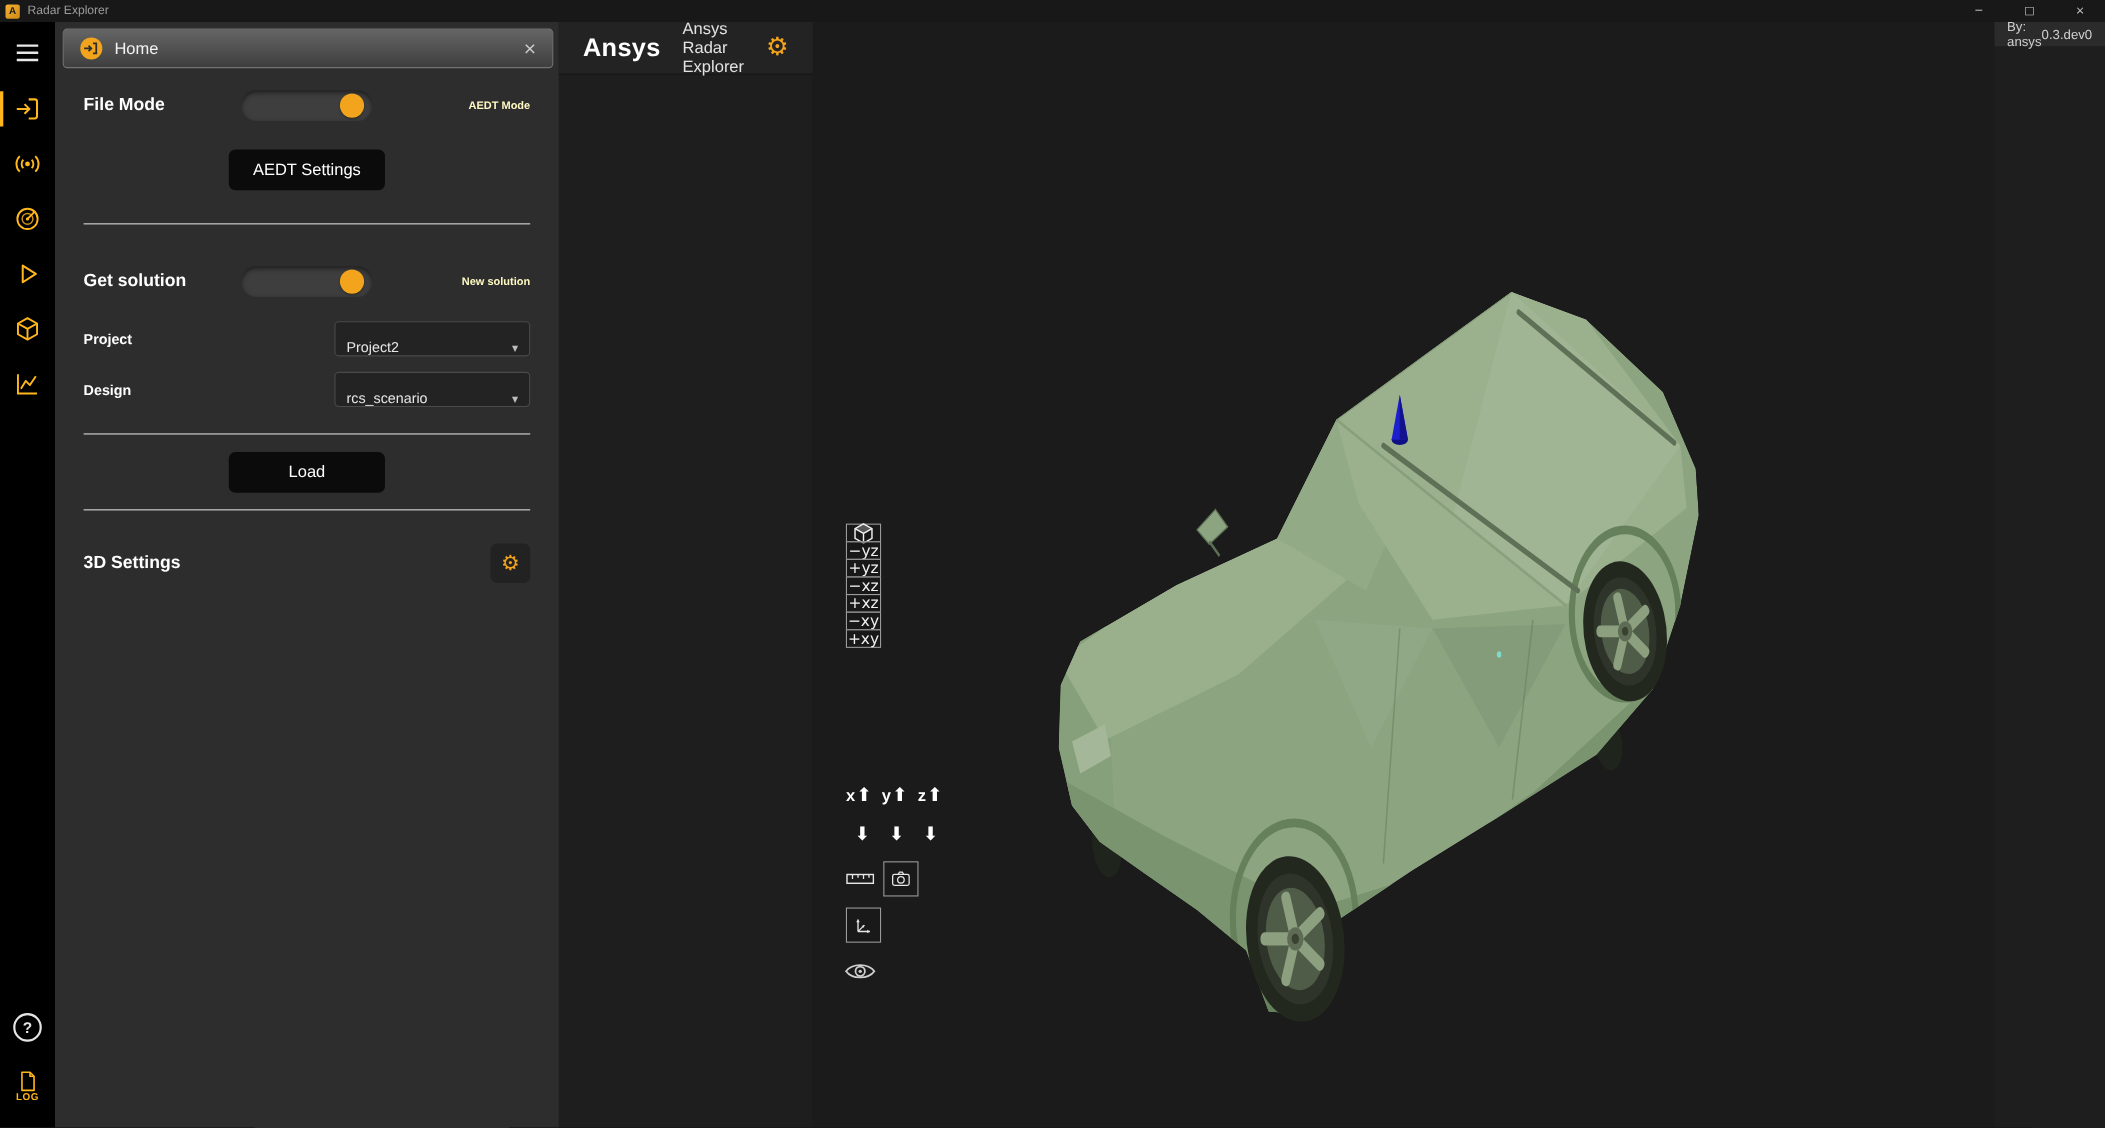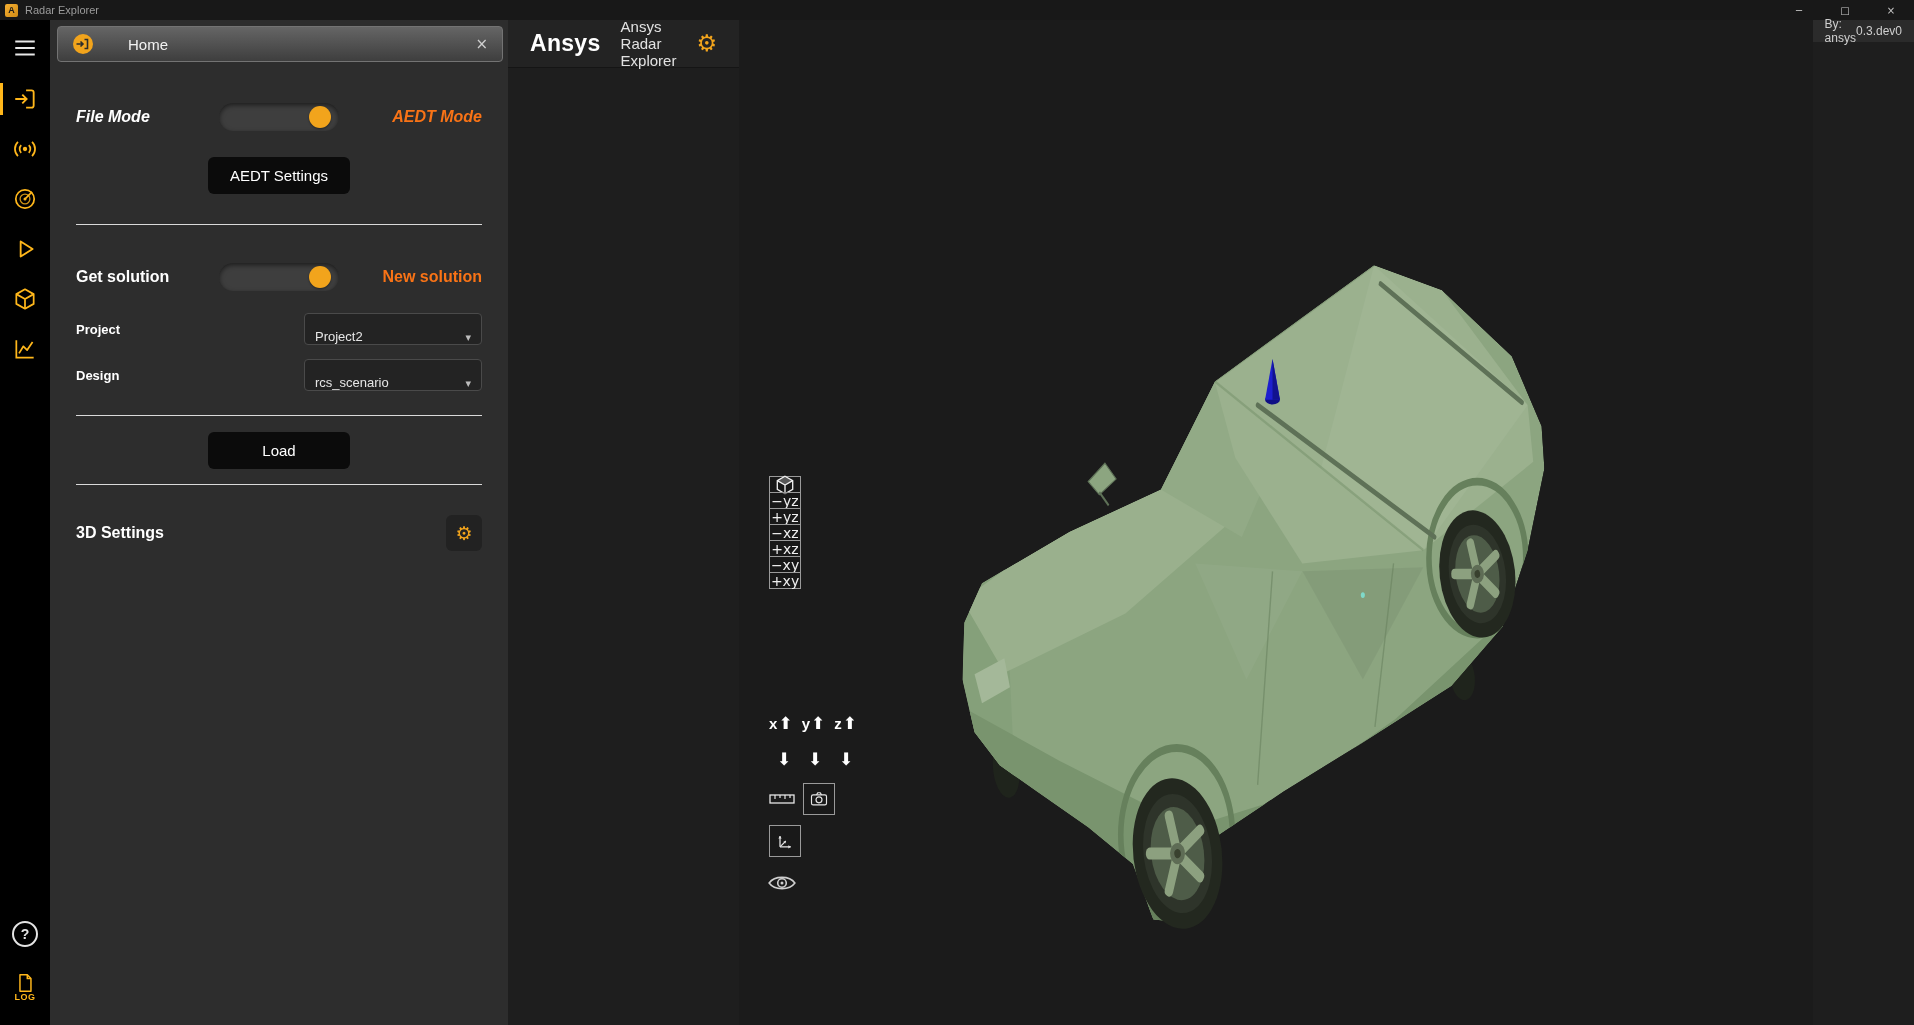--- a/index.html
+++ b/index.html
@@ -31,45 +31,45 @@
     align-items:center;justify-content:center;font-size:14px;font-weight:bold;color:#e4e4e4;}
   .icon-item.log{flex-direction:column;height:56px;}
   .log-text{font-size:9px;font-weight:bold;color:#FFB71B;letter-spacing:.5px;margin-top:-2px;}
 
   
   .panel{width:458px;flex:0 0 458px;background:#2d2d2d;display:flex;flex-direction:column;overflow:hidden;}
   .panel-header{margin:6px 5px 0 7px;height:36px;flex:0 0 36px;
     background:linear-gradient(180deg,#656565,#3e3e3e);border:1px solid #737373;border-radius:4px;
     display:flex;align-items:center;padding:0 14px;gap:10px;}
   .hdr-icon{width:22px;height:22px;}
-  .hdr-title{font-size:15px;color:#f2f2f2;margin-left:24px;}
+  .hdr-title{font-size:15px;color:#f2f2f2;}
   .hdr-close{margin-left:auto;font-size:15px;color:#cfcfcf;background:none;border:none;
     font-family:"DejaVu Sans",sans-serif;}
   .panel-body{padding:0 26px;}
   .prow{display:flex;align-items:center;}
   .lab-left{flex:1;font-size:16px;font-weight:bold;color:#fff;}
-  .lab-right{flex:1;font-size:16px;font-weight:bold;color:#f97316;text-align:right;}
+  .lab-right{flex:1;font-size:10px;font-weight:bold;color:#fef9c3;text-align:right;}
   .toggle{width:120px;height:28px;flex:0 0 120px;border-radius:14px;background:#3e3e3e;
     box-shadow:inset 0 2px 5px rgba(0,0,0,.55);position:relative;border:none;}
   .knob{position:absolute;top:3px;width:22px;height:22px;border-radius:50%;background:#F2A41C;
     box-shadow:0 1px 2px rgba(0,0,0,.4);}
   .toggle.on .knob{right:8px;}
   .toggle.off .knob{left:8px;}
   .btn-dark{display:block;margin:0 auto;background:#0b0b0b;border:none;border-radius:6px;color:#fff;
     font-size:15px;font-family:inherit;width:142px;height:37px;}
   .divider{border:none;border-top:1px solid #d9d9d9;height:0;}
   .select{width:178px;height:32px;flex:0 0 178px;background:#232323;border:1px solid #4a4a4a;
     border-radius:4px;display:flex;align-items:flex-end;padding:0 10px;font-size:13px;color:#e6e6e6;}
   .chev{margin-left:auto;color:#bdbdbd;font-size:11px;}
   .small-lab{flex:1;font-size:13px;font-weight:bold;}
   .gear-btn{width:36px;height:36px;margin-left:auto;background:#222;border:none;border-radius:6px;
     color:#F2A41C;font-size:19px;display:flex;align-items:center;justify-content:center;
     font-family:"DejaVu Sans",sans-serif;}
 
-  .row-file{margin-top:41px;font-style:italic;}
+  .row-file{margin-top:20px;}
   .btn-aedt{margin-top:26px;}
   .div1{margin-top:30px;}
   .row-load{margin-top:20px;}
   .row-sol{margin-top:38px;}
   .row-proj{margin-top:22px;}
   .row-des{margin-top:14px;}
   .div2{margin-top:24px;}
   .btn-load{margin-top:16px;}
   .div3{margin-top:15px;}
   .row-3d{margin-top:30px;}

